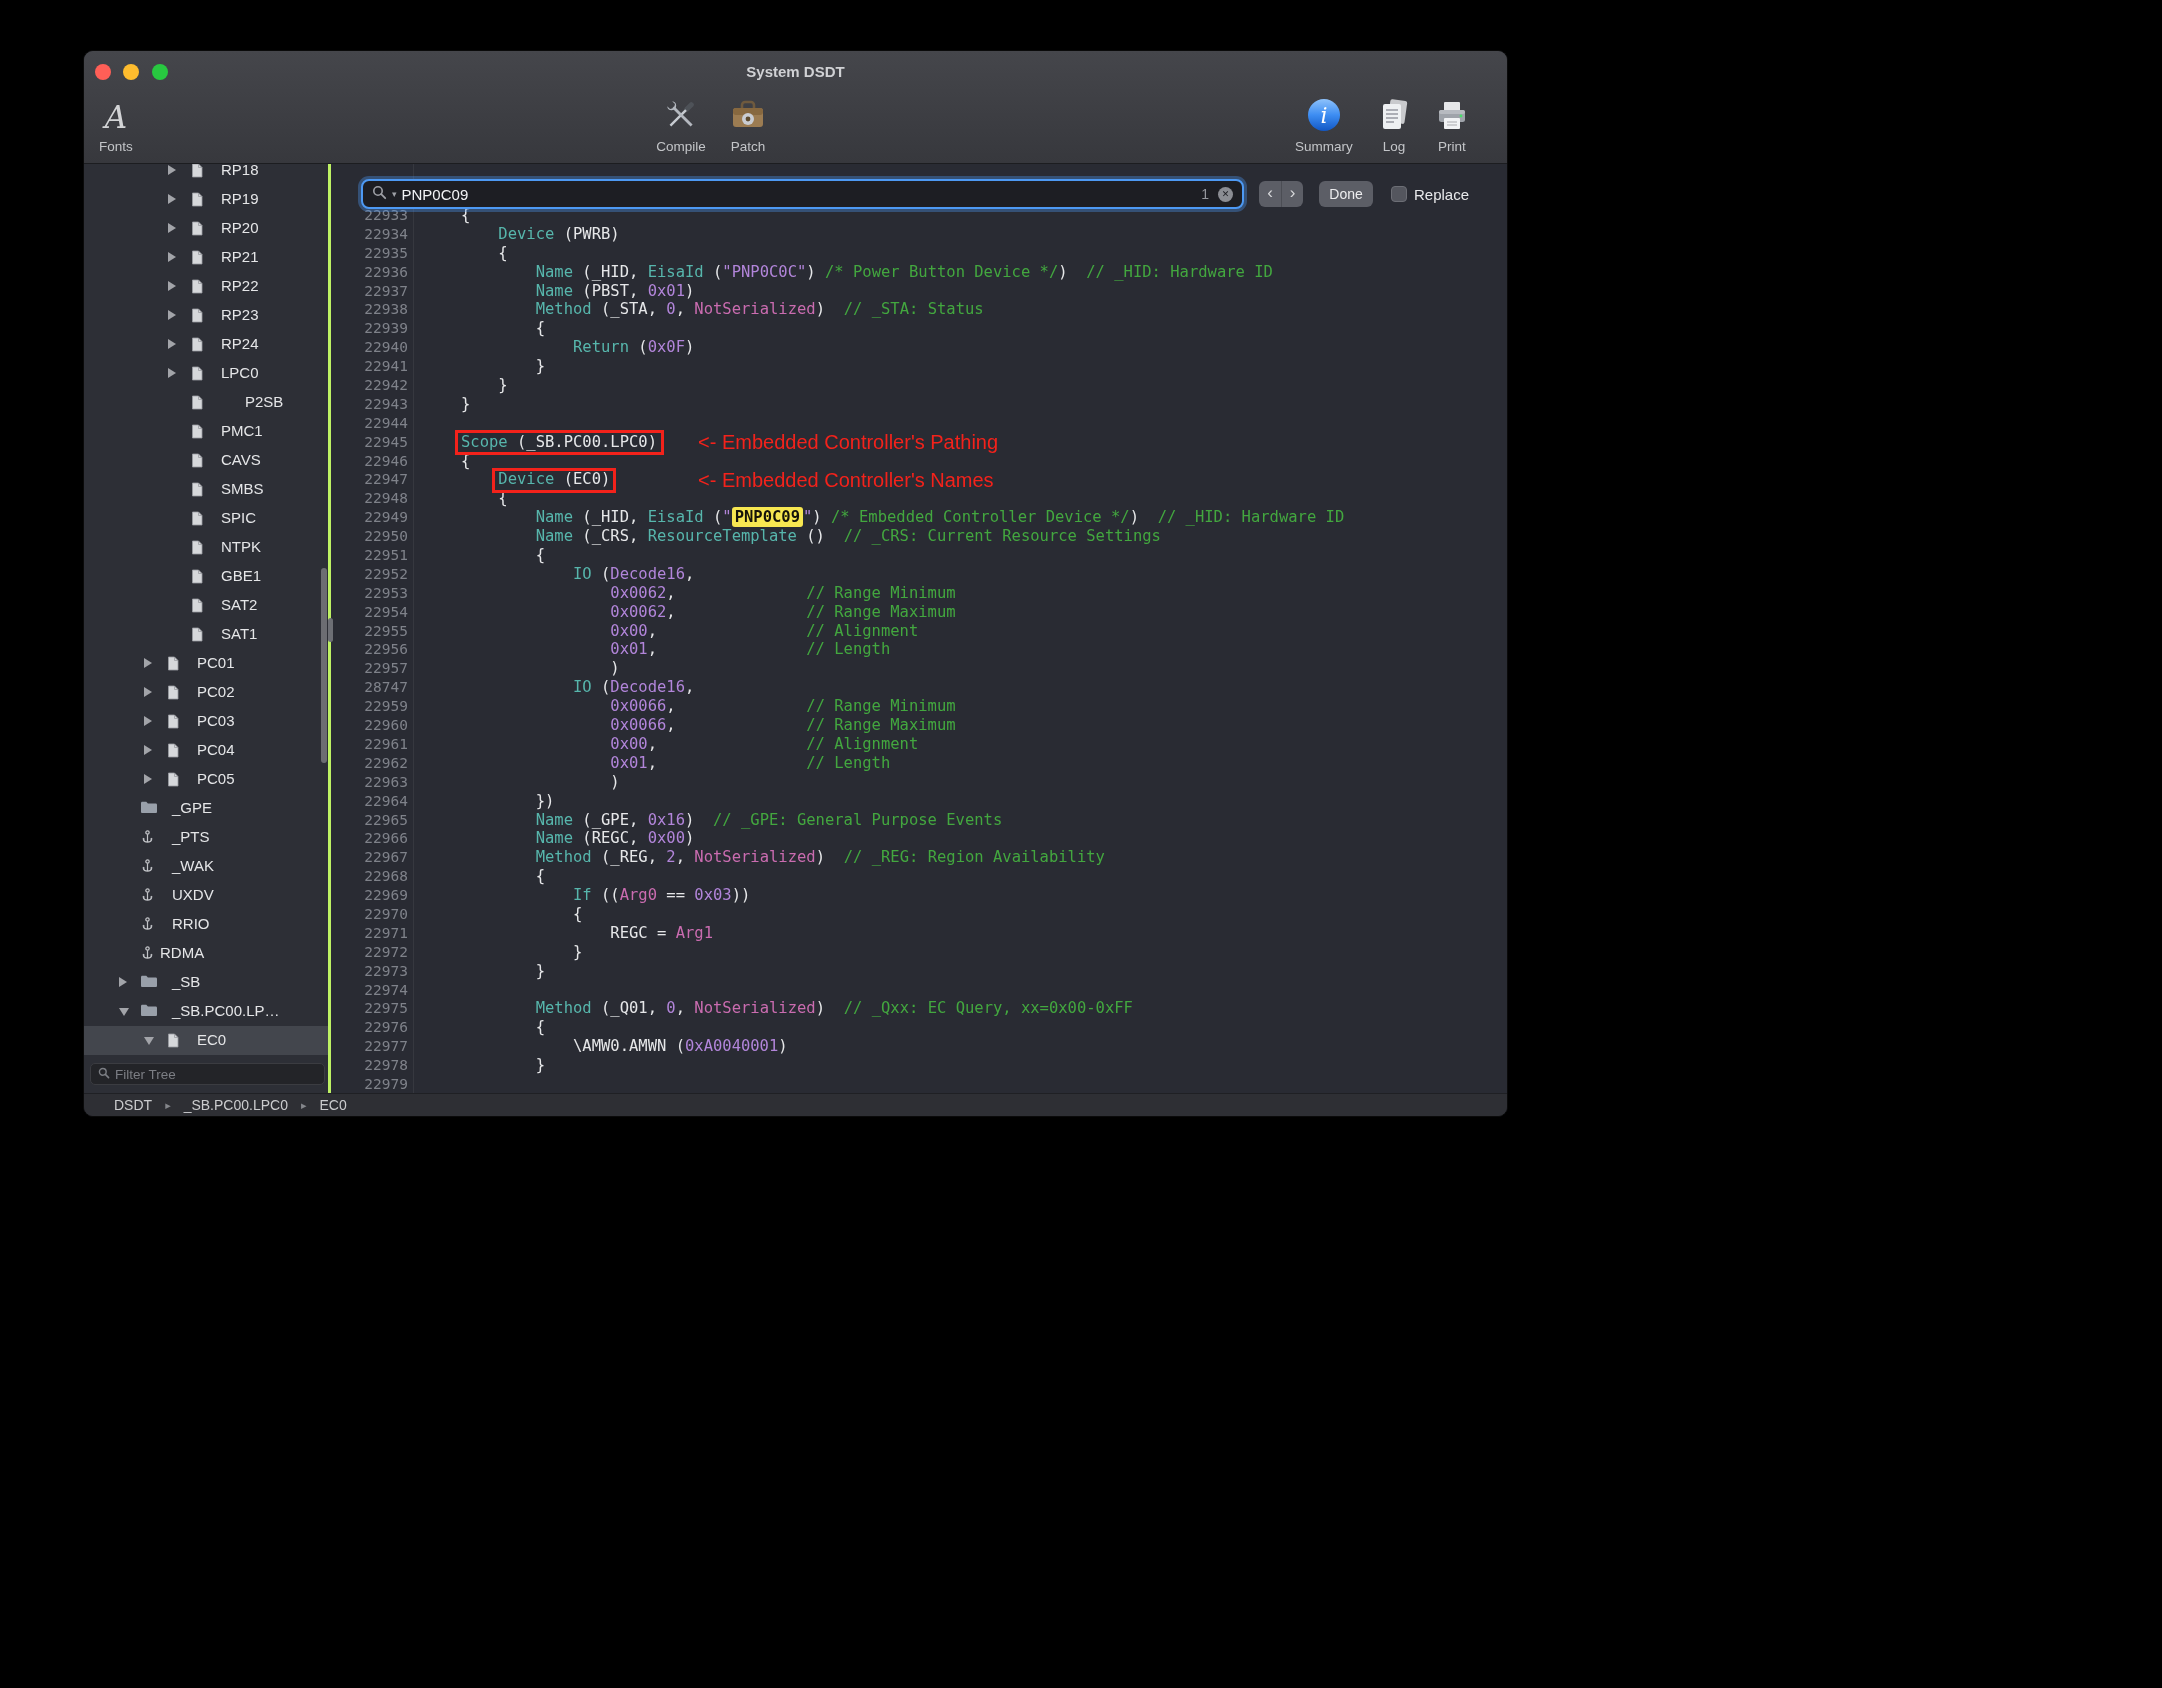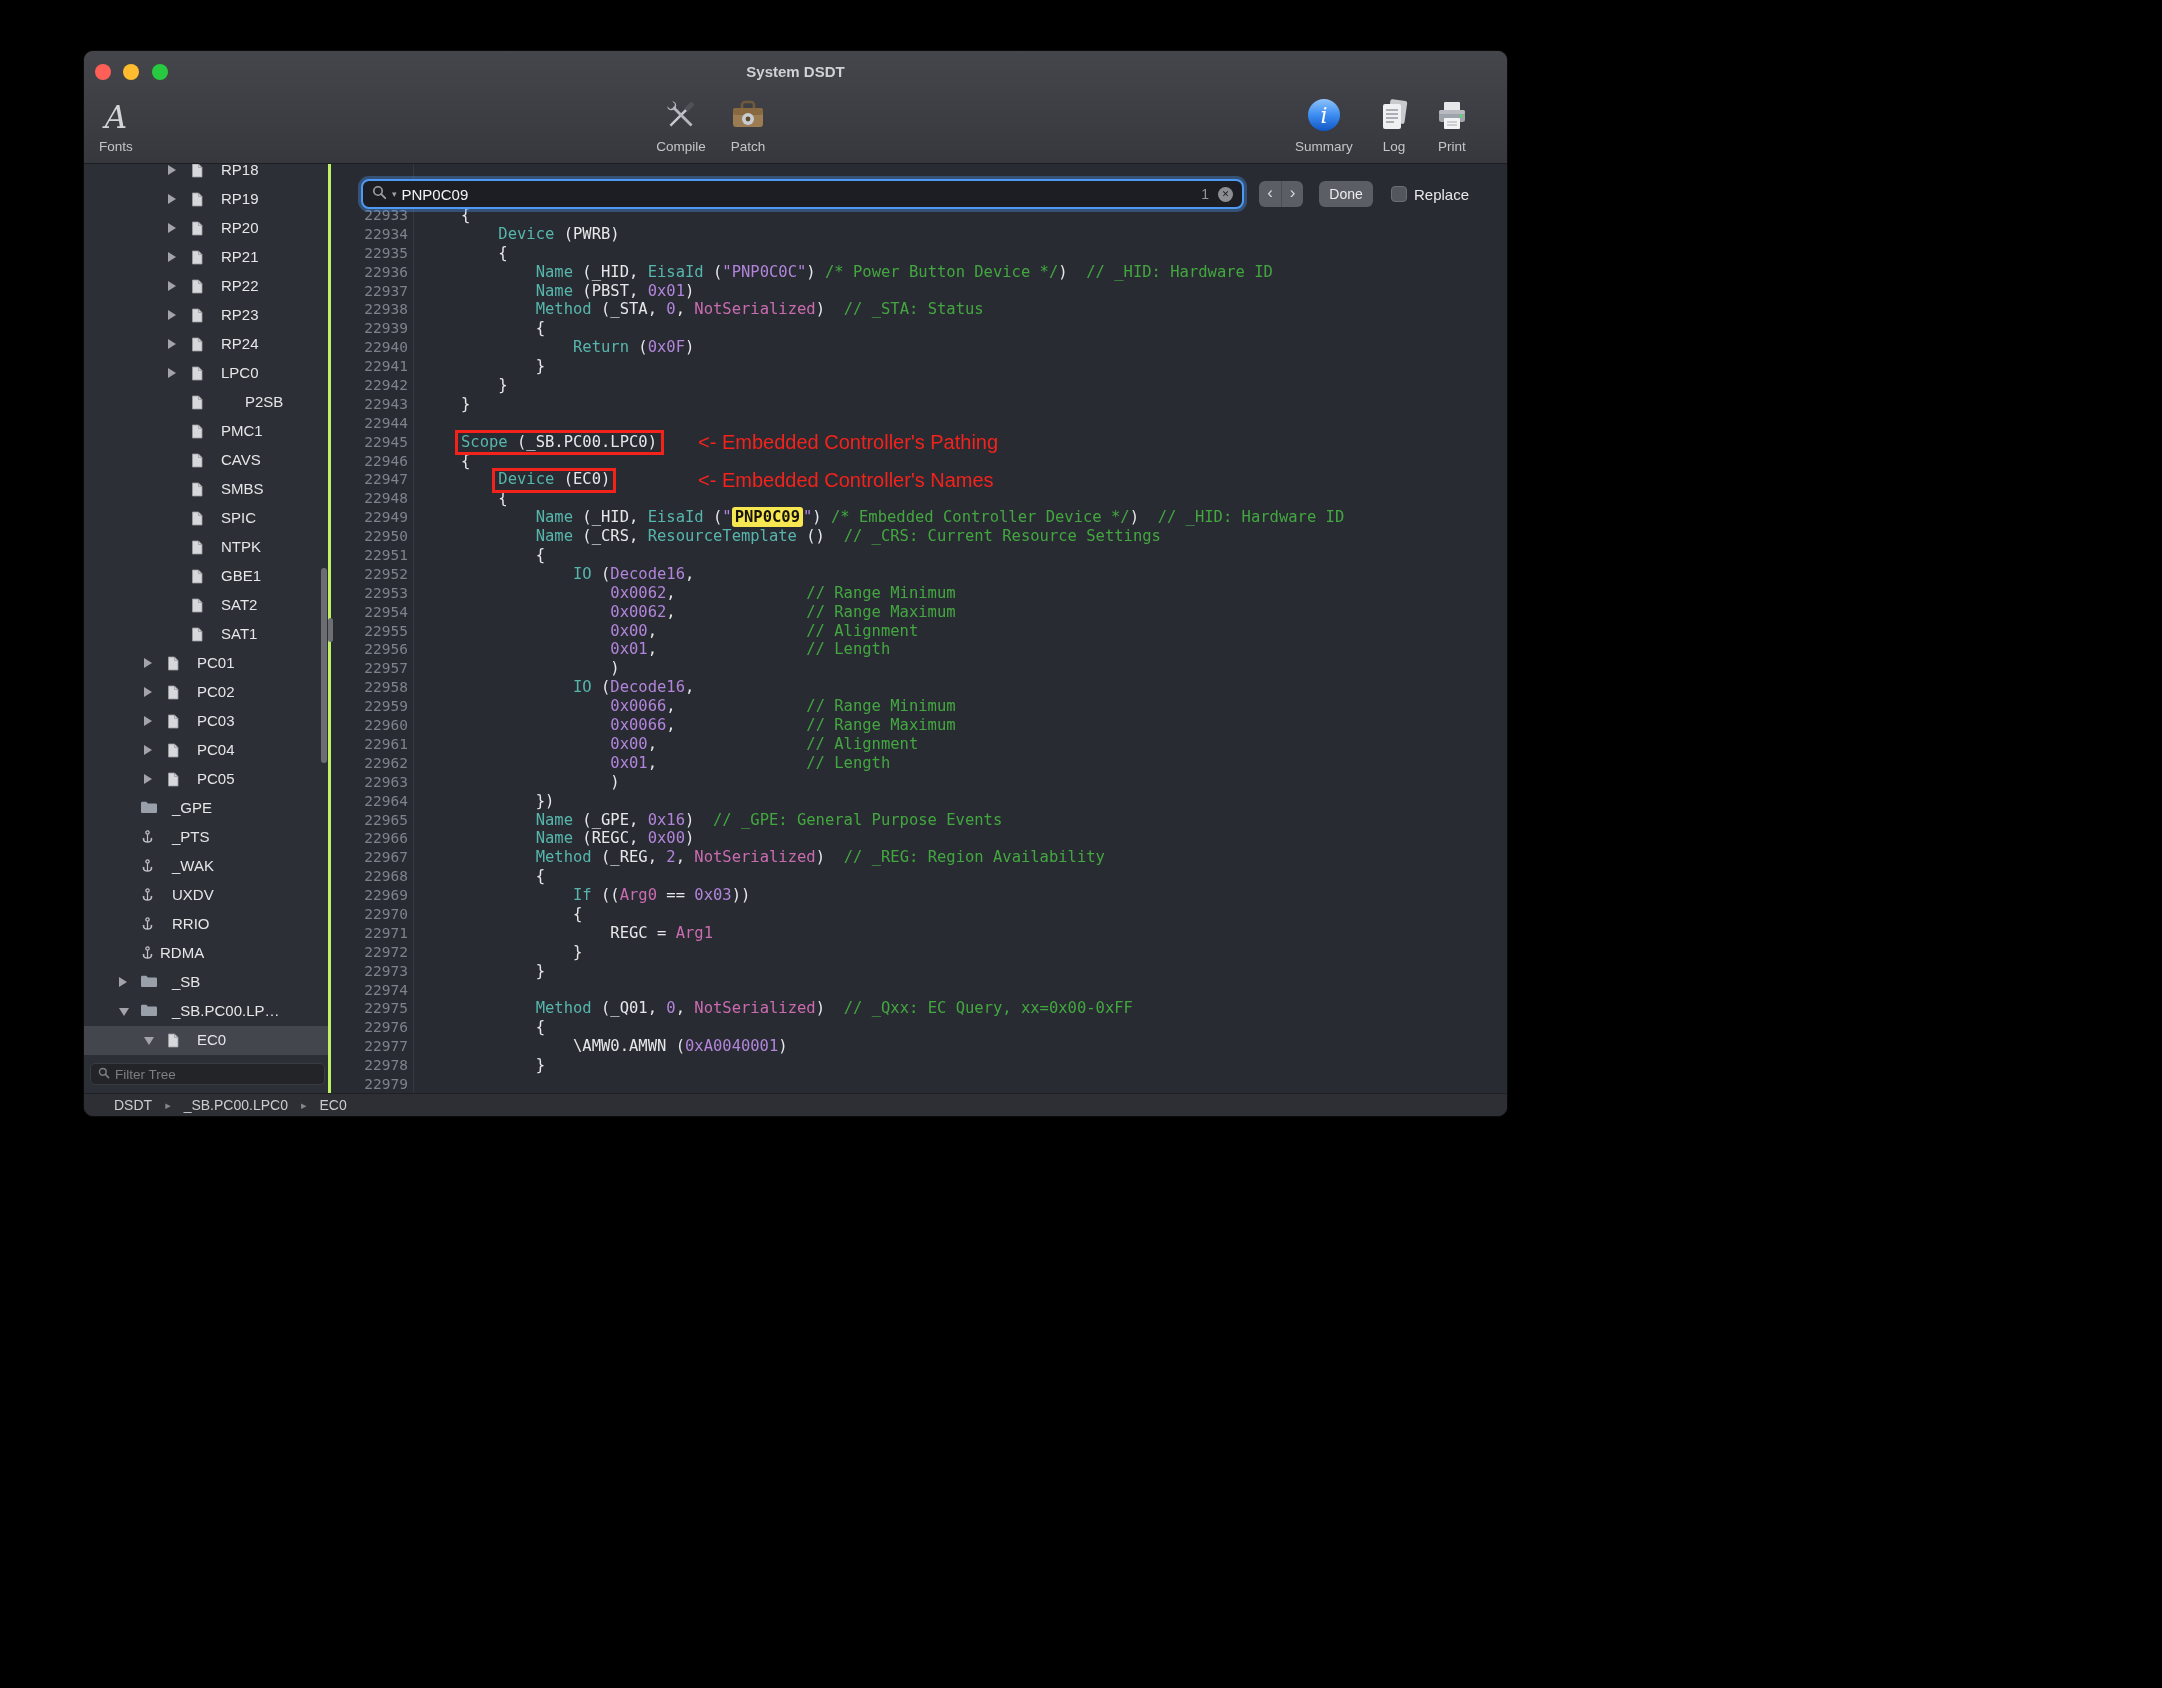--- a/index.html
+++ b/index.html
@@ -490,21 +490,21 @@
           <div class="cl"><span class="ln">22948</span><span class="ct"><span class="s-p">    {</span></span></div>
           <div class="cl"><span class="ln">22949</span><span class="ct"><span class="s-p">        </span><span class="s-k">Name</span><span class="s-p"> (_HID, </span><span class="s-k">EisaId</span><span class="s-p"> (</span><span class="s-s">"</span><span class="s-hl">PNP0C09</span><span class="s-s">"</span><span class="s-p">) </span><span class="s-c">/* Embedded Controller Device */</span><span class="s-p">)  </span><span class="s-c">// _HID: Hardware ID</span></span></div>
           <div class="cl"><span class="ln">22950</span><span class="ct"><span class="s-p">        </span><span class="s-k">Name</span><span class="s-p"> (_CRS, </span><span class="s-k">ResourceTemplate</span><span class="s-p"> ()  </span><span class="s-c">// _CRS: Current Resource Settings</span></span></div>
           <div class="cl"><span class="ln">22951</span><span class="ct"><span class="s-p">        {</span></span></div>
           <div class="cl"><span class="ln">22952</span><span class="ct"><span class="s-p">            </span><span class="s-k">IO</span><span class="s-p"> (</span><span class="s-n">Decode16</span><span class="s-p">,</span></span></div>
           <div class="cl"><span class="ln">22953</span><span class="ct"><span class="s-p">                </span><span class="s-n">0x0062</span><span class="s-p">,              </span><span class="s-c">// Range Minimum</span></span></div>
           <div class="cl"><span class="ln">22954</span><span class="ct"><span class="s-p">                </span><span class="s-n">0x0062</span><span class="s-p">,              </span><span class="s-c">// Range Maximum</span></span></div>
           <div class="cl"><span class="ln">22955</span><span class="ct"><span class="s-p">                </span><span class="s-n">0x00</span><span class="s-p">,                </span><span class="s-c">// Alignment</span></span></div>
           <div class="cl"><span class="ln">22956</span><span class="ct"><span class="s-p">                </span><span class="s-n">0x01</span><span class="s-p">,                </span><span class="s-c">// Length</span></span></div>
           <div class="cl"><span class="ln">22957</span><span class="ct"><span class="s-p">                )</span></span></div>
-          <div class="cl"><span class="ln">22958</span><span class="ct"><span class="s-p">            </span><span class="s-k">IO</span><span class="s-p"> (</span><span class="s-n">Decode16</span><span class="s-p">,</span></span></div>
+          <div class="cl"><span class="ln">28747</span><span class="ct"><span class="s-p">            </span><span class="s-k">IO</span><span class="s-p"> (</span><span class="s-n">Decode16</span><span class="s-p">,</span></span></div>
           <div class="cl"><span class="ln">22959</span><span class="ct"><span class="s-p">                </span><span class="s-n">0x0066</span><span class="s-p">,              </span><span class="s-c">// Range Minimum</span></span></div>
           <div class="cl"><span class="ln">22960</span><span class="ct"><span class="s-p">                </span><span class="s-n">0x0066</span><span class="s-p">,              </span><span class="s-c">// Range Maximum</span></span></div>
           <div class="cl"><span class="ln">22961</span><span class="ct"><span class="s-p">                </span><span class="s-n">0x00</span><span class="s-p">,                </span><span class="s-c">// Alignment</span></span></div>
           <div class="cl"><span class="ln">22962</span><span class="ct"><span class="s-p">                </span><span class="s-n">0x01</span><span class="s-p">,                </span><span class="s-c">// Length</span></span></div>
           <div class="cl"><span class="ln">22963</span><span class="ct"><span class="s-p">                )</span></span></div>
           <div class="cl"><span class="ln">22964</span><span class="ct"><span class="s-p">        })</span></span></div>
           <div class="cl"><span class="ln">22965</span><span class="ct"><span class="s-p">        </span><span class="s-k">Name</span><span class="s-p"> (_GPE, </span><span class="s-n">0x16</span><span class="s-p">)  </span><span class="s-c">// _GPE: General Purpose Events</span></span></div>
           <div class="cl"><span class="ln">22966</span><span class="ct"><span class="s-p">        </span><span class="s-k">Name</span><span class="s-p"> (REGC, </span><span class="s-n">0x00</span><span class="s-p">)</span></span></div>
           <div class="cl"><span class="ln">22967</span><span class="ct"><span class="s-p">        </span><span class="s-k">Method</span><span class="s-p"> (_REG, </span><span class="s-n">2</span><span class="s-p">, </span><span class="s-m">NotSerialized</span><span class="s-p">)  </span><span class="s-c">// _REG: Region Availability</span></span></div>
           <div class="cl"><span class="ln">22968</span><span class="ct"><span class="s-p">        {</span></span></div>

